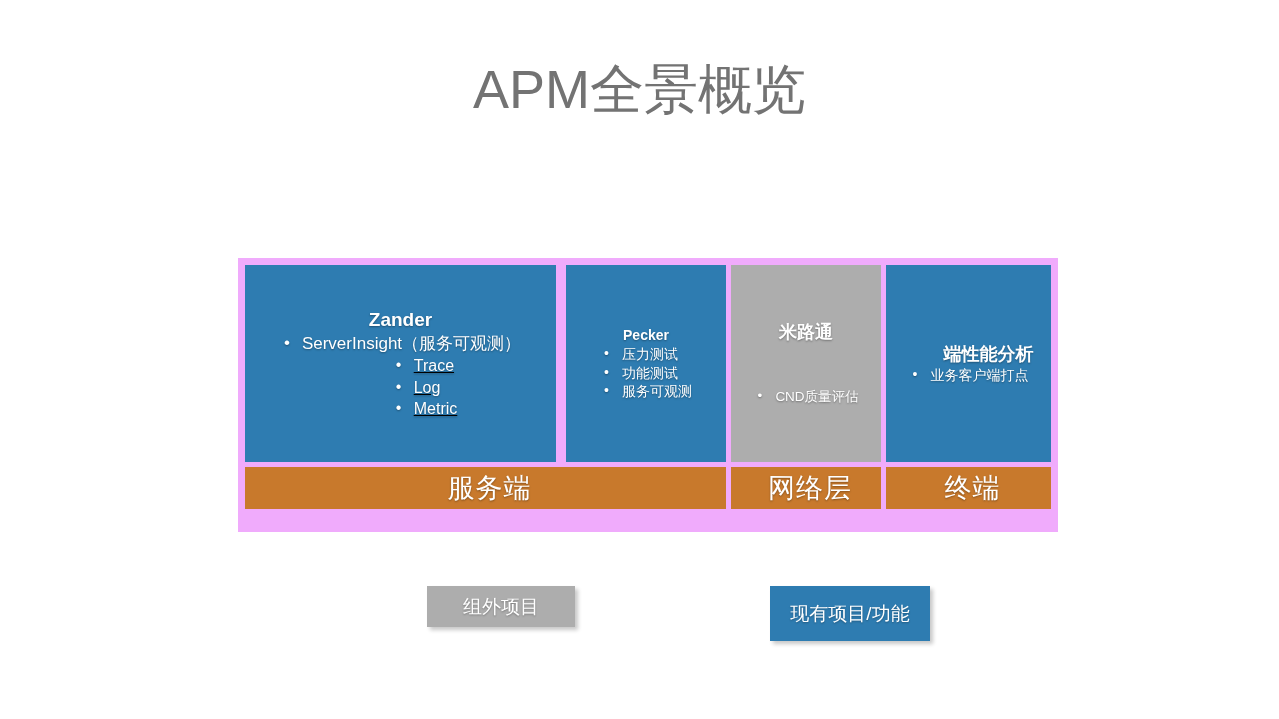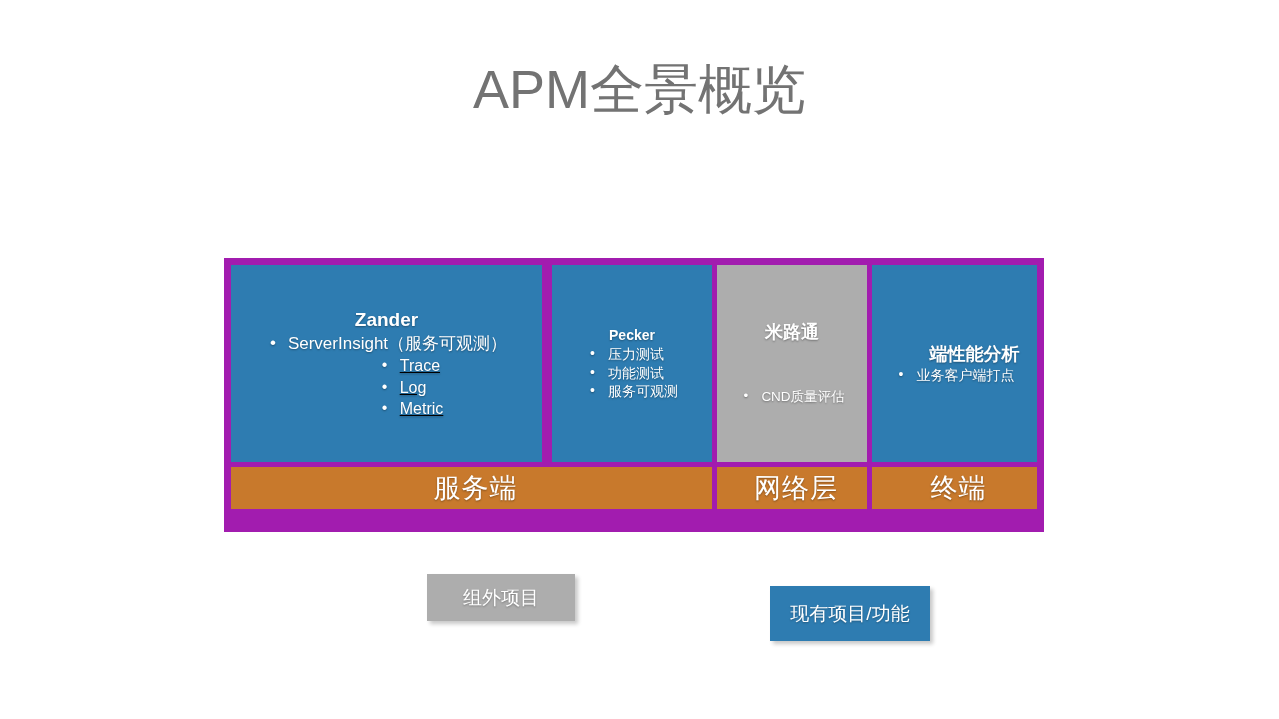--- a/index.html
+++ b/index.html
@@ -28,25 +28,25 @@
     font-weight: 400;
     line-height: 1.15;
     letter-spacing: 0px;
     color: #737373;
     white-space: nowrap;
   }
 
   
   .diagram-frame {
     position: absolute;
-    left: 224px;
+    left: 238px;
     top: 258px;
     width: 820px;
     height: 274px;
-    background: #a21caf;
+    background: #f0abfc;
     box-sizing: border-box;
   }
 
   
   .product-row {
     position: absolute;
     left: 7px;
     top: 7px;
     width: 806px;
     height: 197px;
@@ -152,23 +152,23 @@
     align-items: center;
     justify-content: center;
     color: #ffffff;
     font-size: 19px;
     box-sizing: border-box;
     box-shadow: 3px 3px 4px rgba(0,0,0,0.22);
     text-shadow: 0 1px 2px rgba(0,0,0,0.30);
   }
   .legend-outgroup {
     left: 427px;
-    top: 574px;
+    top: 586px;
     width: 148px;
-    height: 47px;
+    height: 41px;
     background: #adadad;
   }
   .legend-existing {
     left: 770px;
     top: 586px;
     width: 160px;
     height: 55px;
     background: #2e7cb1;
   }
 </style>

